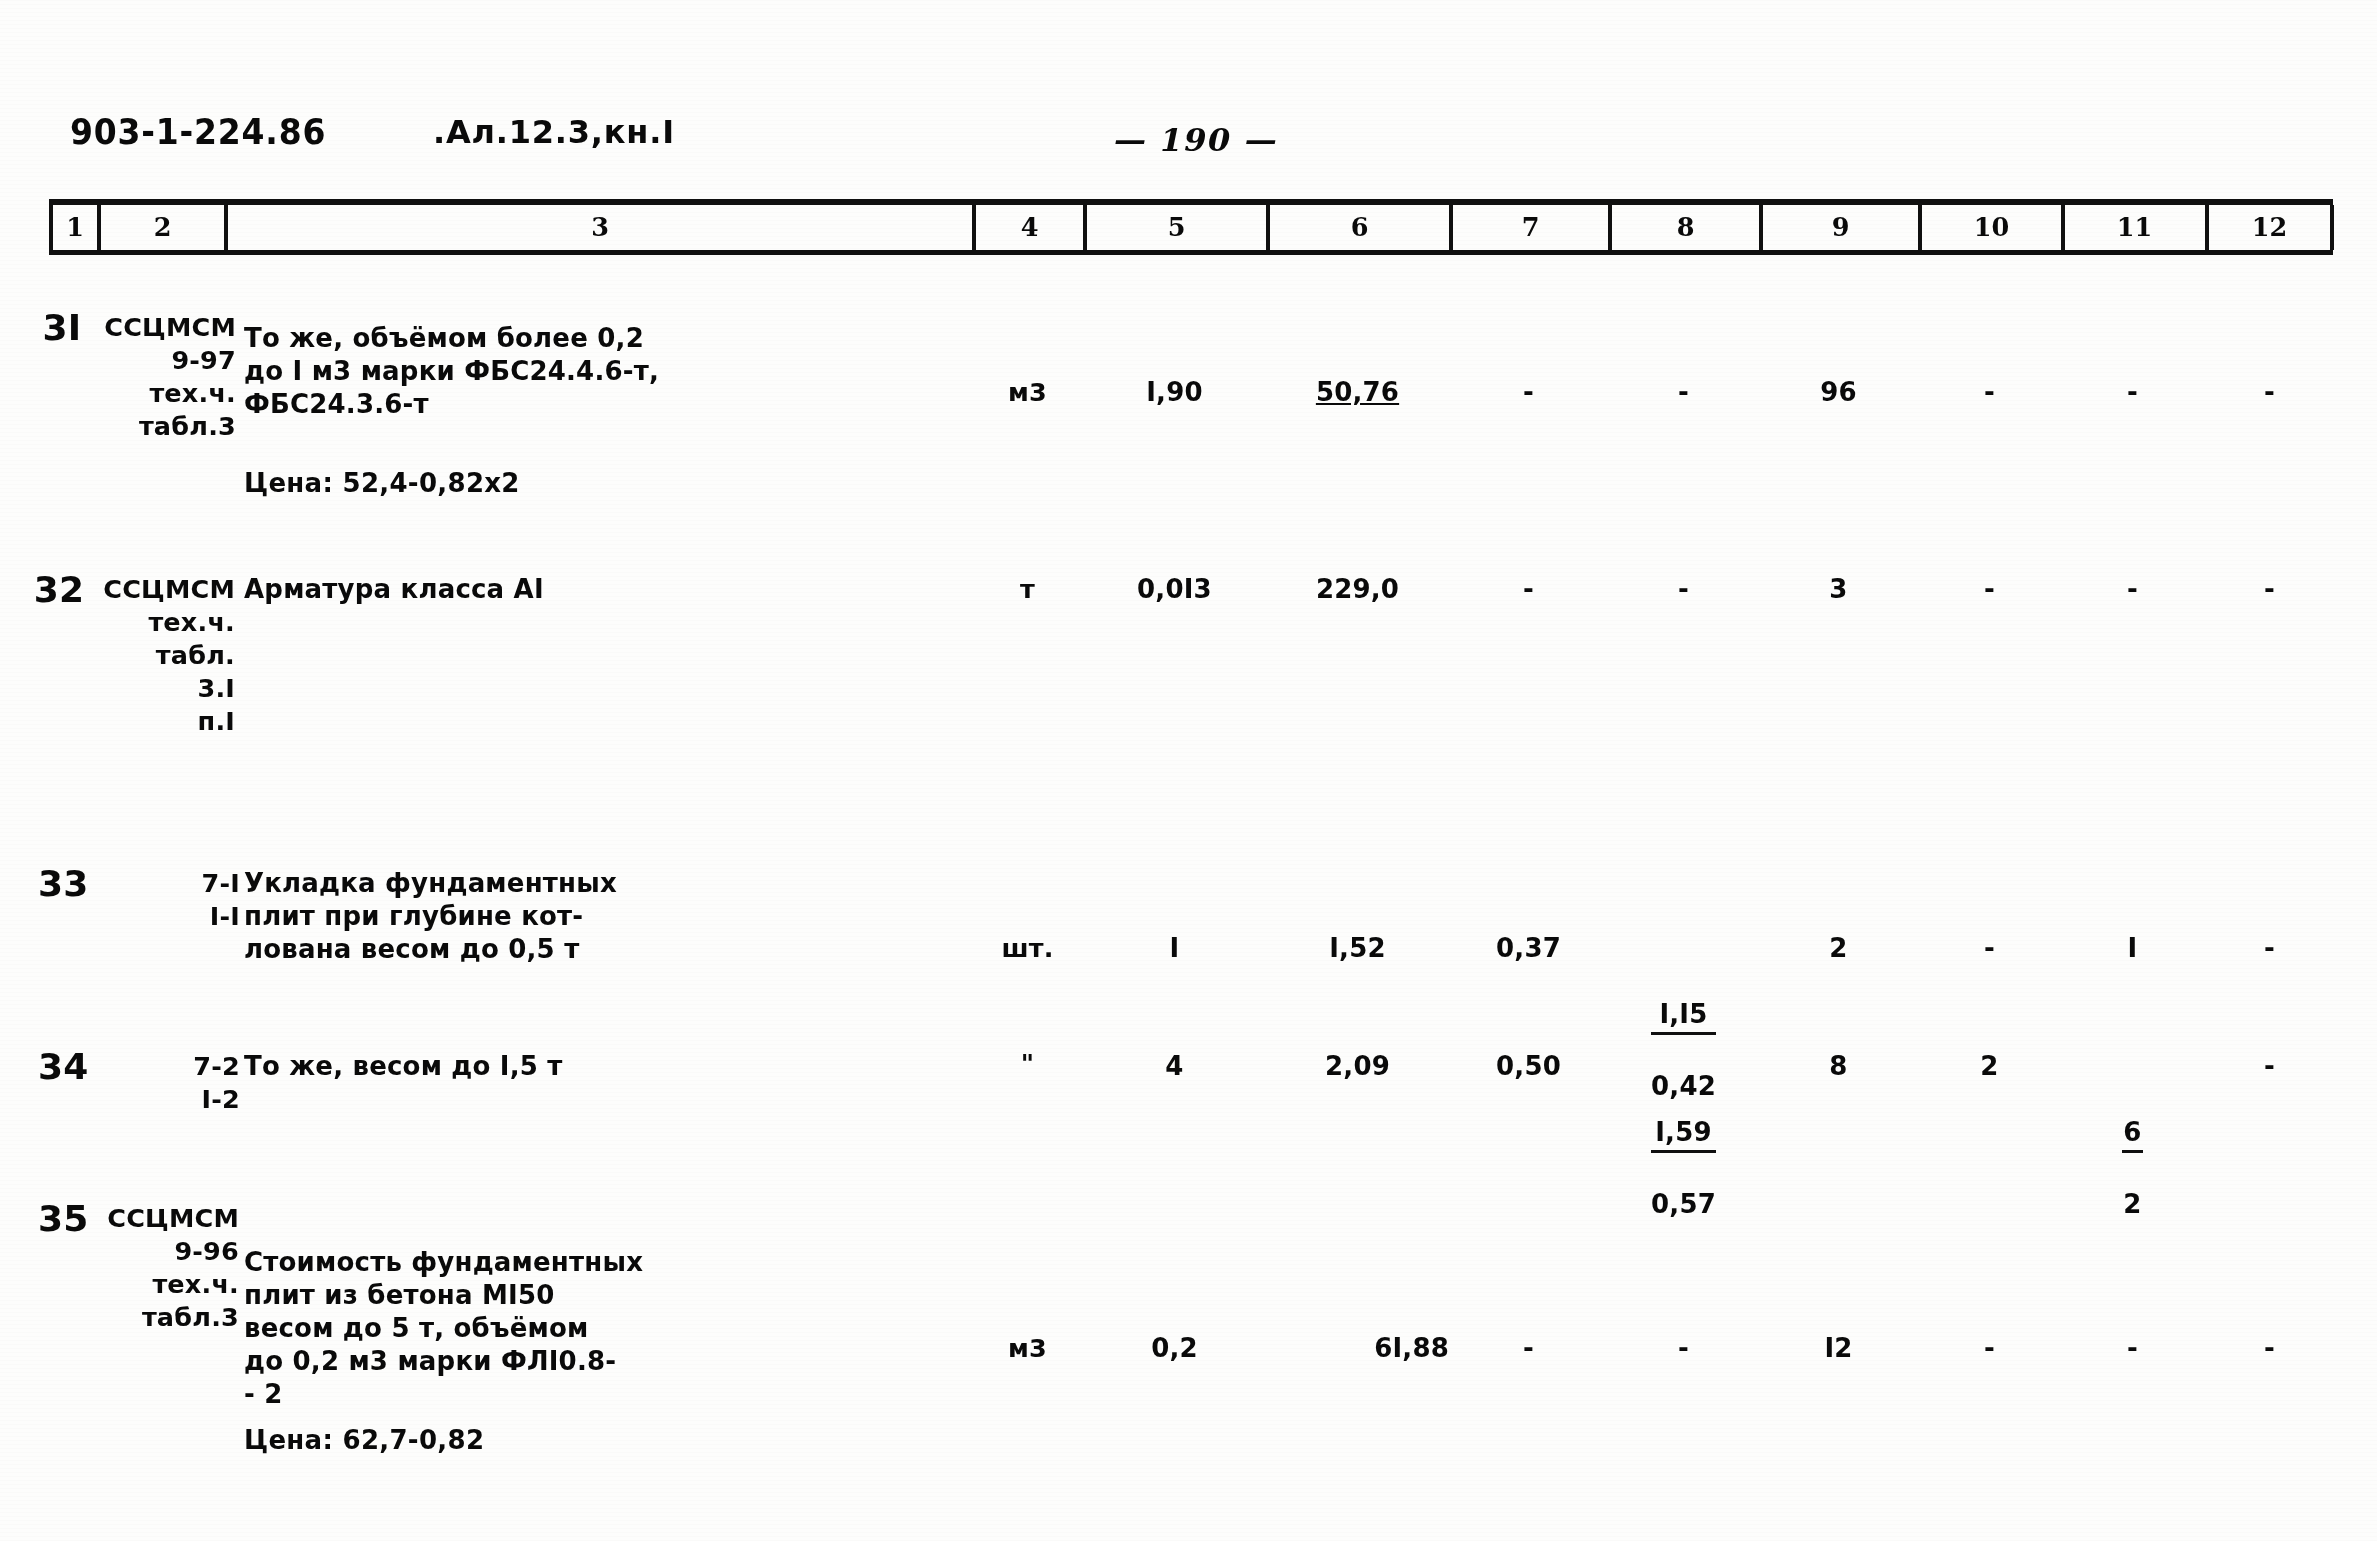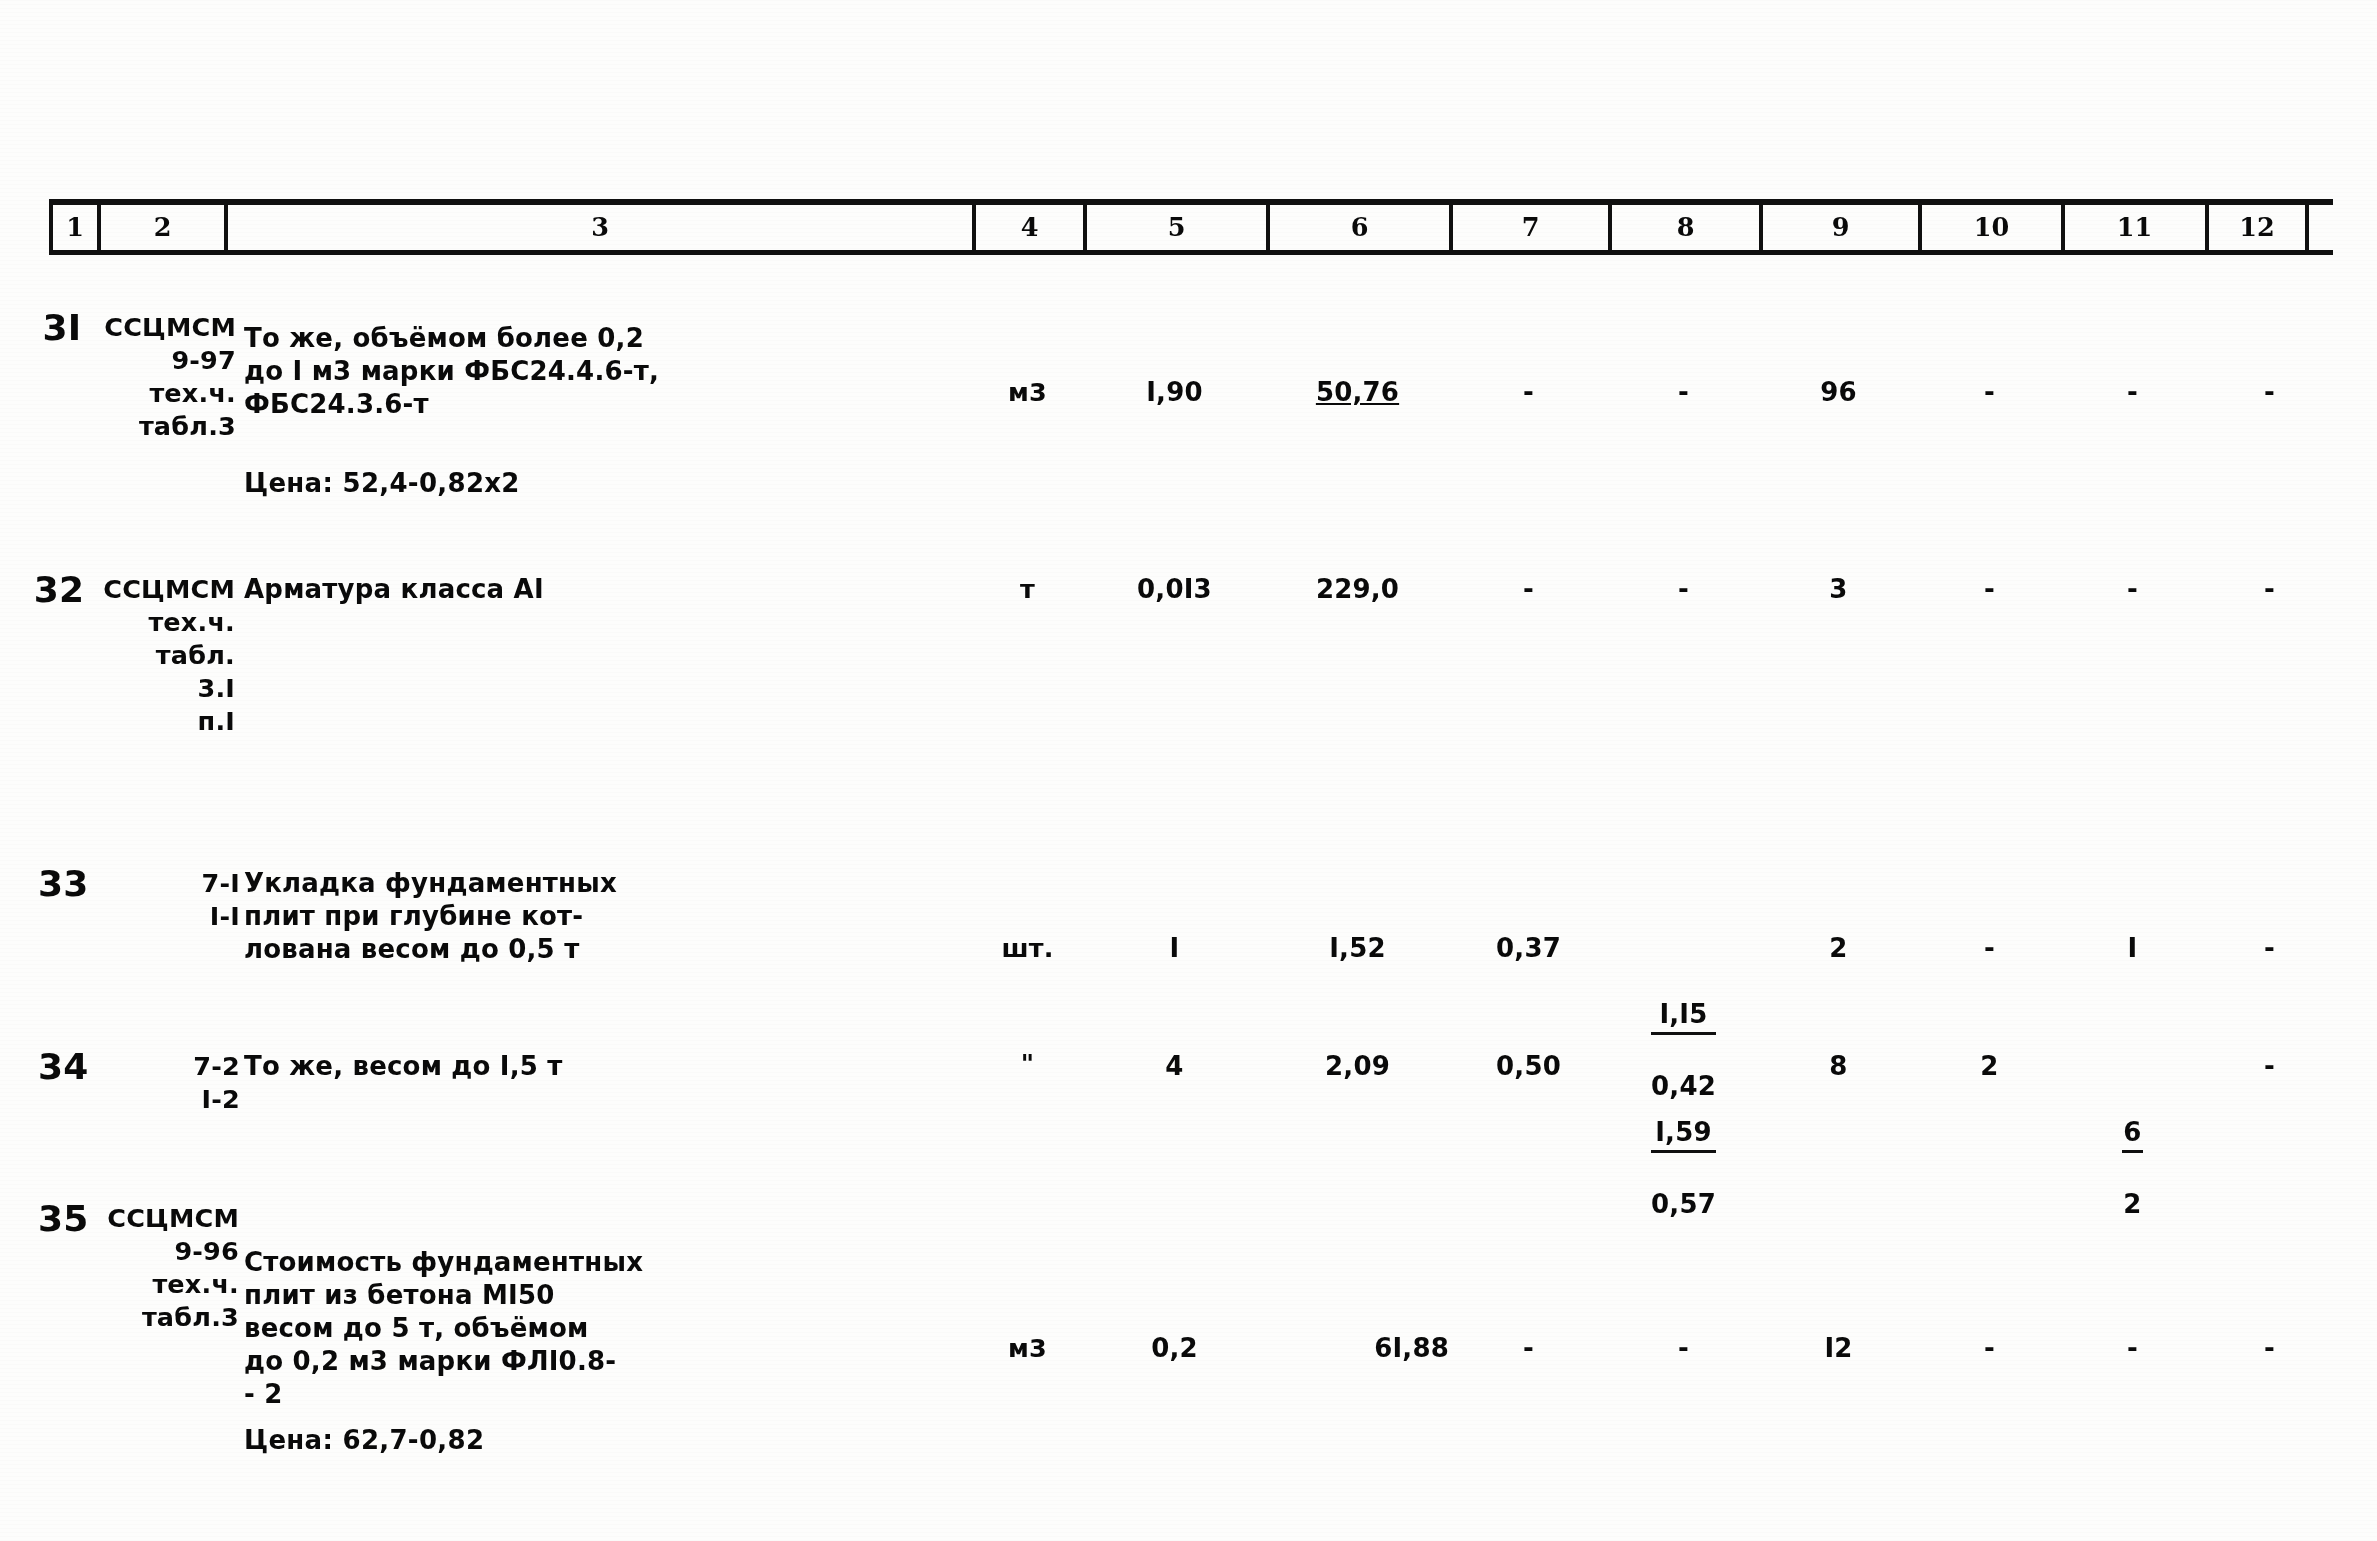--- a/index.html
+++ b/index.html
@@ -178,38 +178,43 @@
     opacity: 0.035;
     background:
       repeating-linear-gradient(0deg, rgba(0,0,0,0.5) 0px, rgba(0,0,0,0) 1.6px, rgba(0,0,0,0) 4px);
   }
 </style>
 </head>
 <body>
 
 <div class="page">
 
+  <div class="doc-header">
+    <div class="doc-code">903-1-224.86</div>
+    <div class="doc-album">.Ал.12.3,кн.I</div>
+    <div class="page-number">— 190 —</div>
+  </div>
 
   <div class="table-wrap">
 
     <div class="rule-top"></div>
 
     <div class="colnum-row">
       <div class="colnum-cell" style="left:0px;    width:48px;">1</div>
       <div class="colnum-cell" style="left:48px;   width:127px;">2</div>
       <div class="colnum-cell" style="left:175px;  width:748px;">3</div>
       <div class="colnum-cell" style="left:923px; width:111px;">4</div>
       <div class="colnum-cell" style="left:1034px; width:183px;">5</div>
       <div class="colnum-cell" style="left:1217px; width:183px;">6</div>
       <div class="colnum-cell" style="left:1400px; width:159px;">7</div>
       <div class="colnum-cell" style="left:1559px; width:151px;">8</div>
       <div class="colnum-cell" style="left:1710px; width:159px;">9</div>
       <div class="colnum-cell" style="left:1869px; width:143px;">10</div>
       <div class="colnum-cell" style="left:2012px; width:143px;">11</div>
-      <div class="colnum-cell last" style="left:2156px; width:104px;">12</div>
+      <div class="colnum-cell last" style="left:2156px; width:129px;">12</div>
     </div>
 
     <div class="rule-bottom"></div>
 
     <div class="body-area">
 
       <div class="row" style="top:56px;">
         <div class="cell idx" style="left:-11px;  width:48px;  top:0px;">3I</div>
         <div class="cell code" style="left:48px;   width:139px; top:0px;">ССЦМСМ
 9-97

